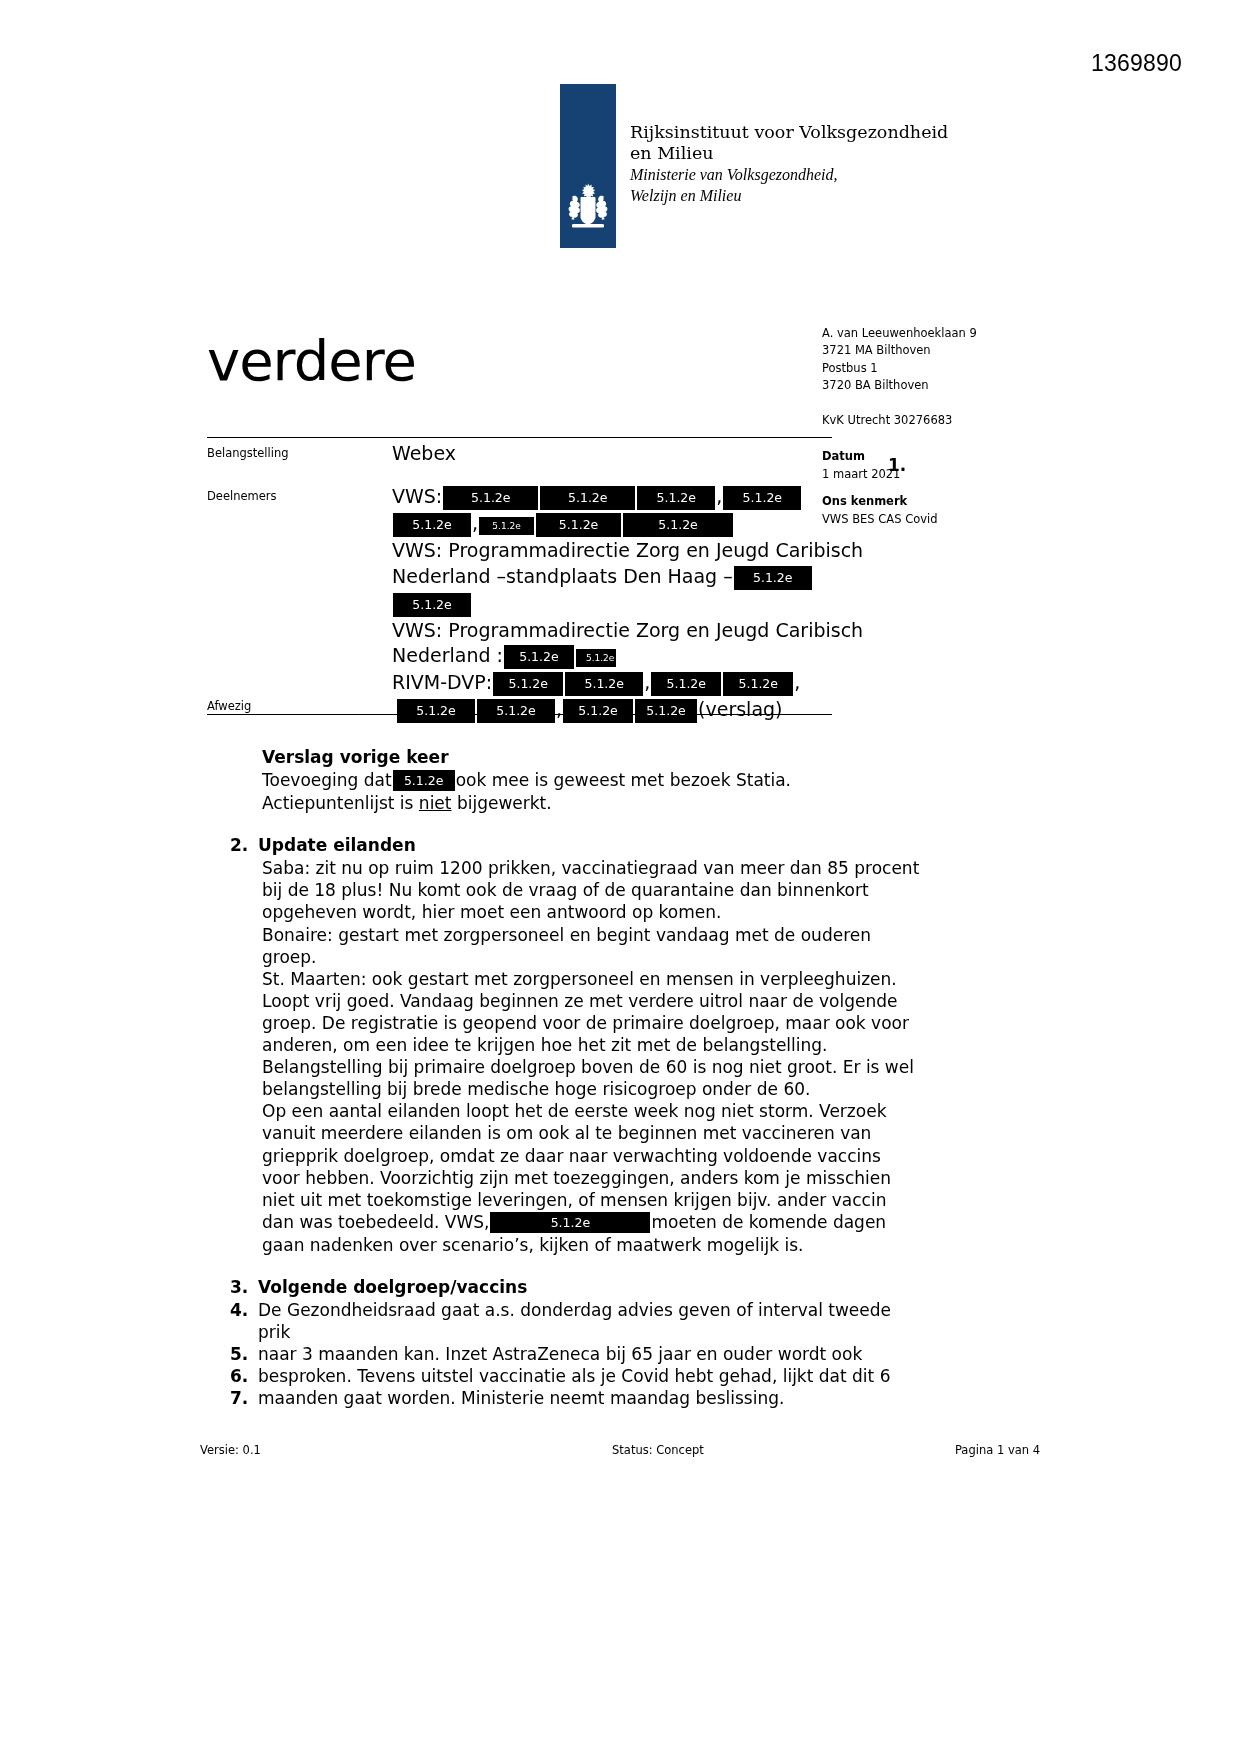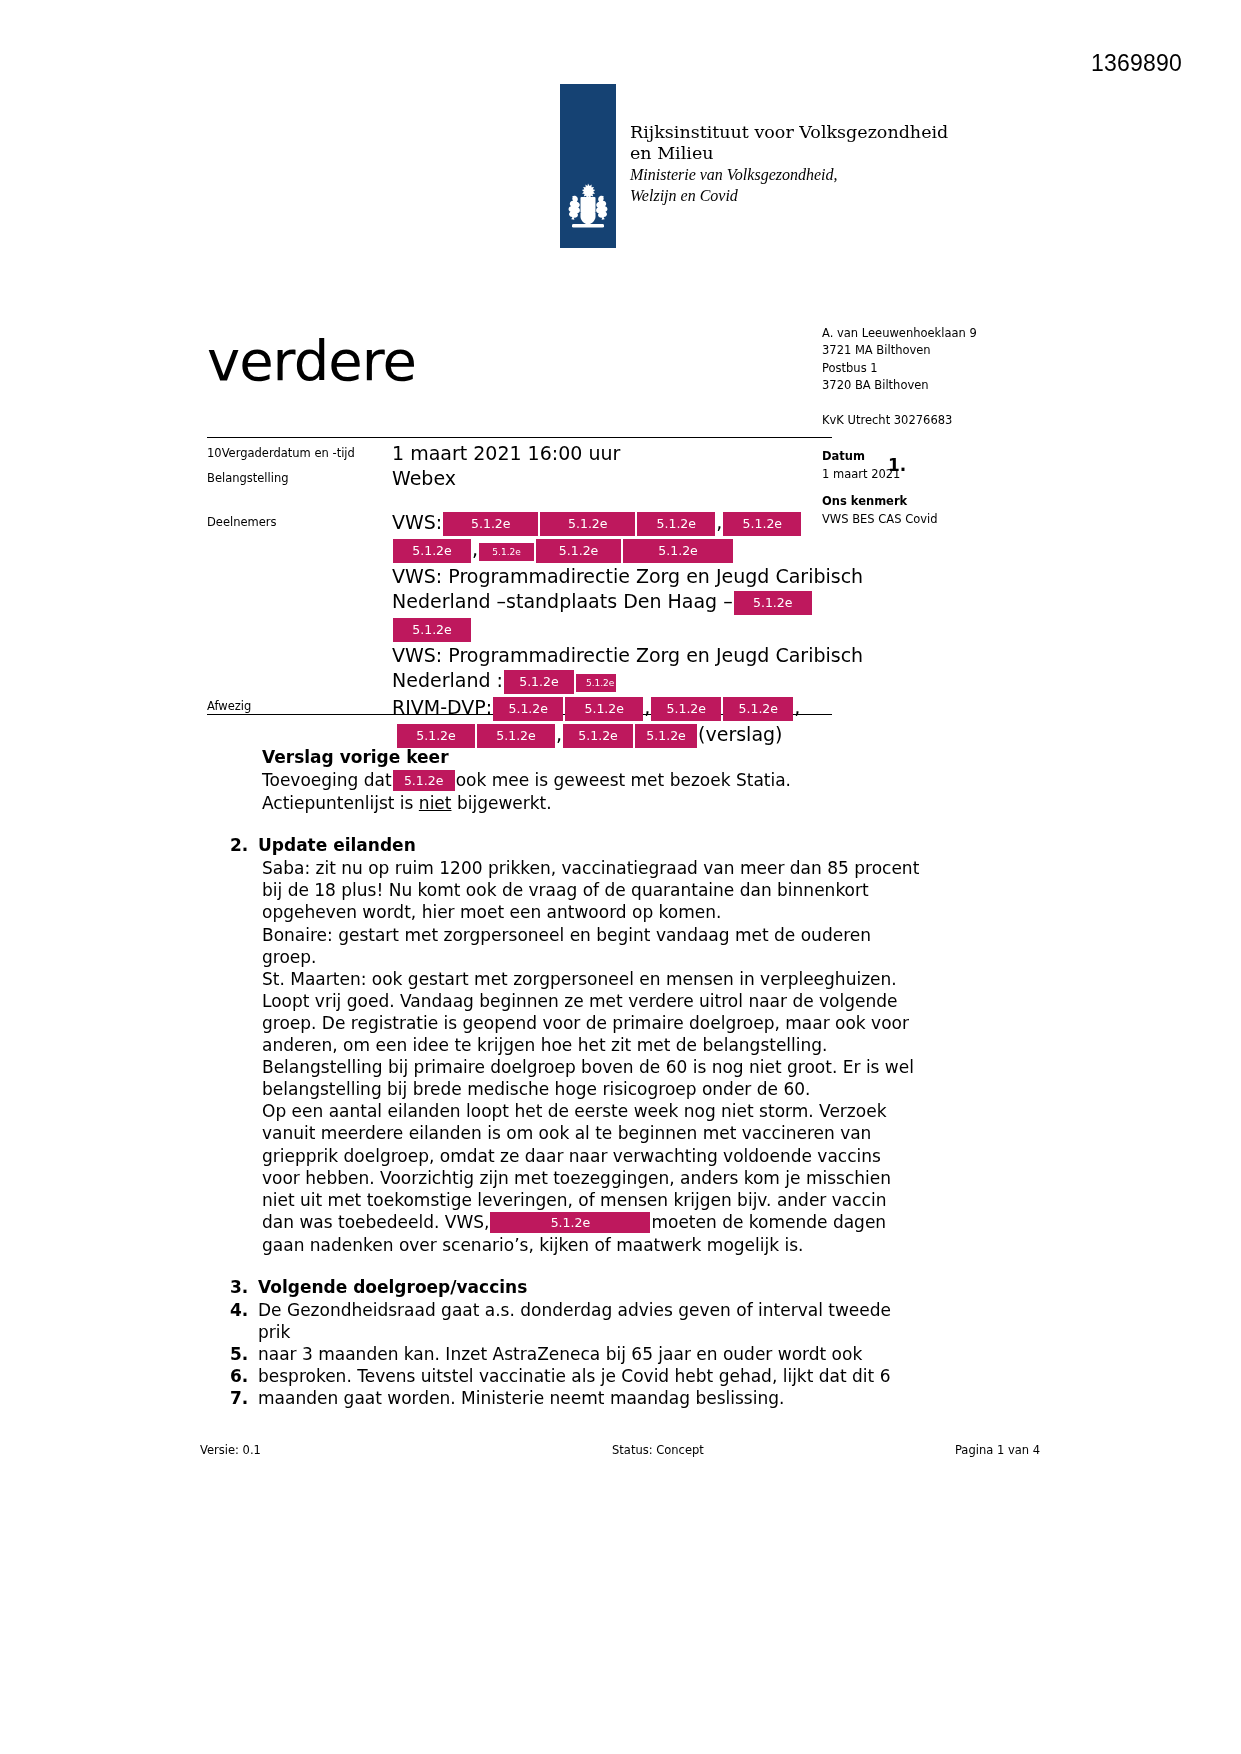--- a/index.html
+++ b/index.html
@@ -154,21 +154,21 @@
     top: 699px;
     left: 207px;
     font-family: "DejaVu Sans", sans-serif;
     font-size: 11.5px;
     color: #000;
   }
 
   
   .redact {
     display: inline-block;
-    background: #be185d;
+    background: #000000;
     color: #ffffff;
     font-family: "DejaVu Sans", sans-serif;
     font-size: 12.5px;
     text-align: center;
     vertical-align: baseline;
     line-height: 21px;
     height: 21px;
     padding: 0 10px;
     margin: 0 1px;
     position: relative;
@@ -260,21 +260,21 @@
           <path d="M14.5 31 h15 v3.5 c0 4.2-3.4 6.8-7.5 8.5 -4.1-1.7-7.5-4.3-7.5-8.5z"></path>
 
           <rect x="6" y="42" width="32" height="3.6" rx="1.4"></rect>
         </g>
       </svg>
     </div>
     <div class="logo-text">
       <div class="logo-line1">Rijksinstituut voor Volksgezondheid</div>
       <div class="logo-line1">en Milieu</div>
       <div class="logo-line2">Ministerie van Volksgezondheid,</div>
-      <div class="logo-line2">Welzijn en Covid</div>
+      <div class="logo-line2">Welzijn en Milieu</div>
     </div>
   </div>
 
   <div class="verslag-title">verdere</div>
 
   <div class="addr-col">
     <div>A. van Leeuwenhoeklaan 9</div>
     <div>3721 MA Bilthoven</div>
     <div>Postbus 1</div>
     <div>3720 BA Bilthoven</div>
@@ -287,24 +287,20 @@
     <div class="meta-label">Ons kenmerk</div>
     <div class="meta-value">VWS BES CAS Covid</div>
   </div>
   <div class="kenmerk-num">1.</div>
 
   <div class="rule rule-top"></div>
   <div class="rule rule-bottom"></div>
 
   <div class="info-table">
     <div class="info-row">
-      <div class="info-label">10Vergaderdatum en -tijd</div>
-      <div class="info-value">1 maart 2021 16:00 uur</div>
-    </div>
-    <div class="info-row">
       <div class="info-label">Belangstelling</div>
       <div class="info-value">Webex</div>
     </div>
 
     <div class="info-spacer"></div>
 
     <div class="info-row">
       <div class="info-label">Deelnemers</div>
       <div class="info-value participants">
 

